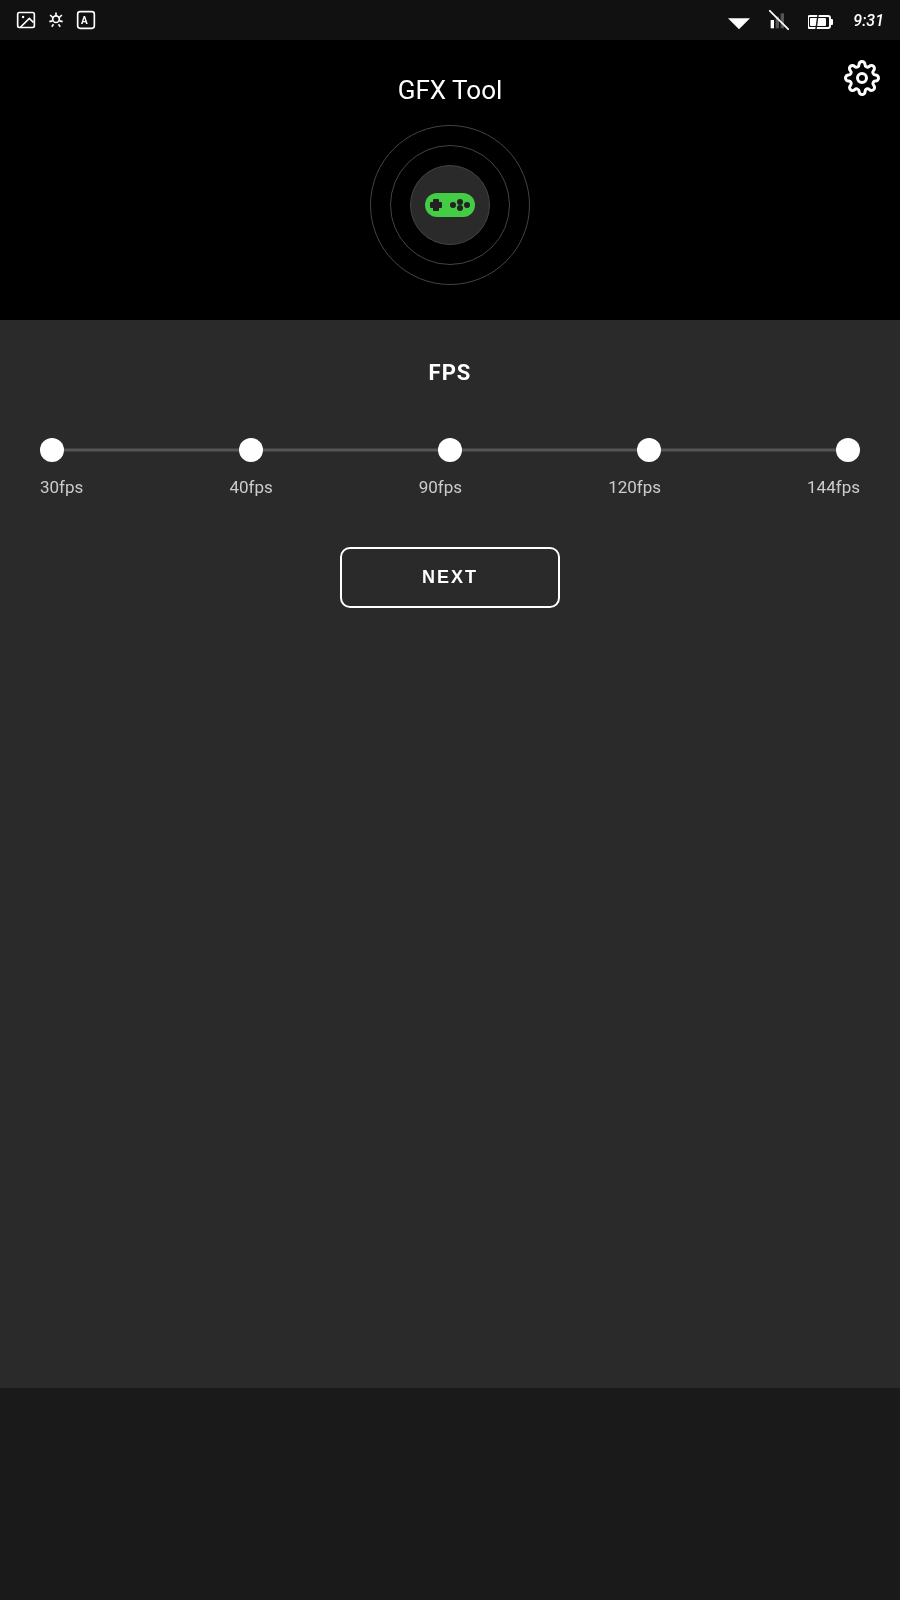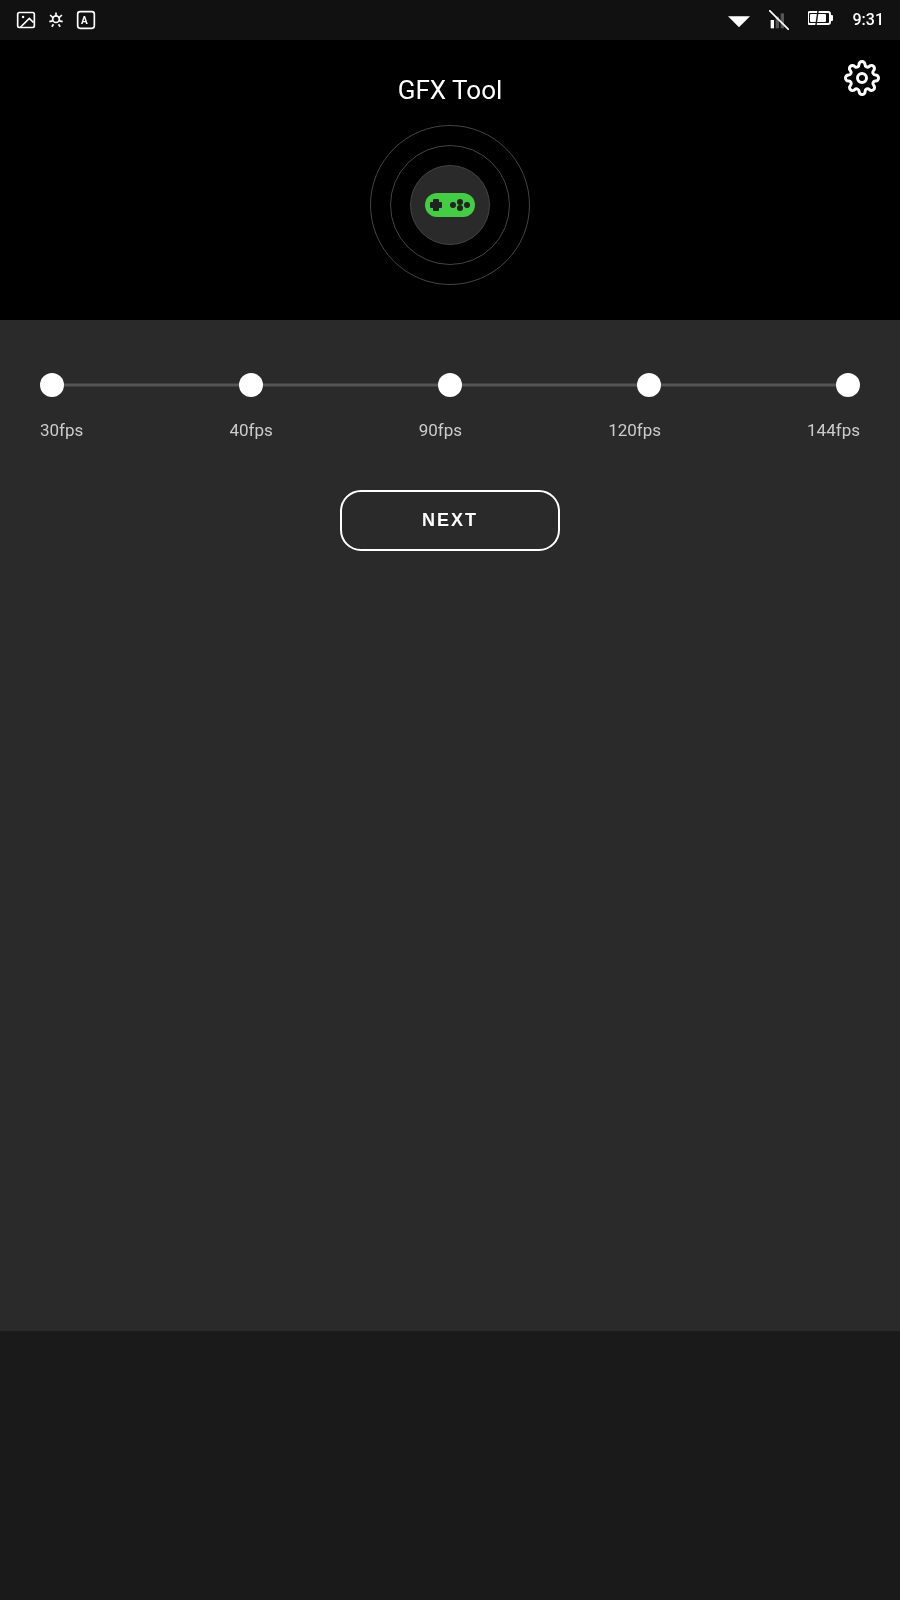--- a/index.html
+++ b/index.html
@@ -30,22 +30,23 @@
     }
 
     .status-bar-left {
       display: flex;
       align-items: center;
       gap: 10px;
     }
 
     .status-bar-right {
       display: flex;
-      align-items: flex-start;
+      align-items: flex-end;
       gap: 19px;
+      font-style: italic;
     }
 
     .status-time {
       font-size: 16px;
       font-weight: 500;
       color: white;
     }
 
     
     .header {
@@ -151,21 +152,21 @@
       right: 0;
       height: 3px;
       background-color: #555;
       transform: translateY(-50%);
       border-radius: 2px;
     }
 
     .slider-labels {
       display: flex;
       justify-content: space-between;
-      margin-top: 10px;
+      margin-top: 2px;
       align-items: flex-end;
     }
 
     .slider-label {
       font-size: 17px;
       color: #cccccc;
       text-align: center;
     }
 
     .slider-dot {
@@ -203,21 +204,21 @@
     }
 
     .next-button {
       background-color: transparent;
       border: 2px solid #ffffff;
       color: #ffffff;
       font-size: 18px;
       font-weight: 600;
       letter-spacing: 2px;
       padding: 18px 80px;
-      border-radius: 21px;
+      border-radius: 10px;
       cursor: pointer;
     }
 
     
     .bottom-area {
       width: 100%;
       background-color: #2a2a2a;
       height: 700px;
     }
   </style>
@@ -296,20 +297,21 @@
       <circle cx="47" cy="20" r="3" fill="#222"></circle>
       <circle cx="40" cy="23" r="3" fill="#222"></circle>
       <circle cx="33" cy="20" r="3" fill="#222"></circle>
     </svg>
   </div>
 </div>
 
 <div class="main-content">
 
   <div class="slider-section">
+    <div class="section-title">FPS</div>
 
     <div class="slider-track-container">
       <div class="slider-track"></div>
 
       <div class="slider-dot fps-dot-0"></div>
       <div class="slider-dot fps-dot-1"></div>
       <div class="slider-dot fps-dot-2"></div>
       <div class="slider-dot fps-dot-3"></div>
       <div class="slider-dot fps-dot-4"></div>
     </div>

